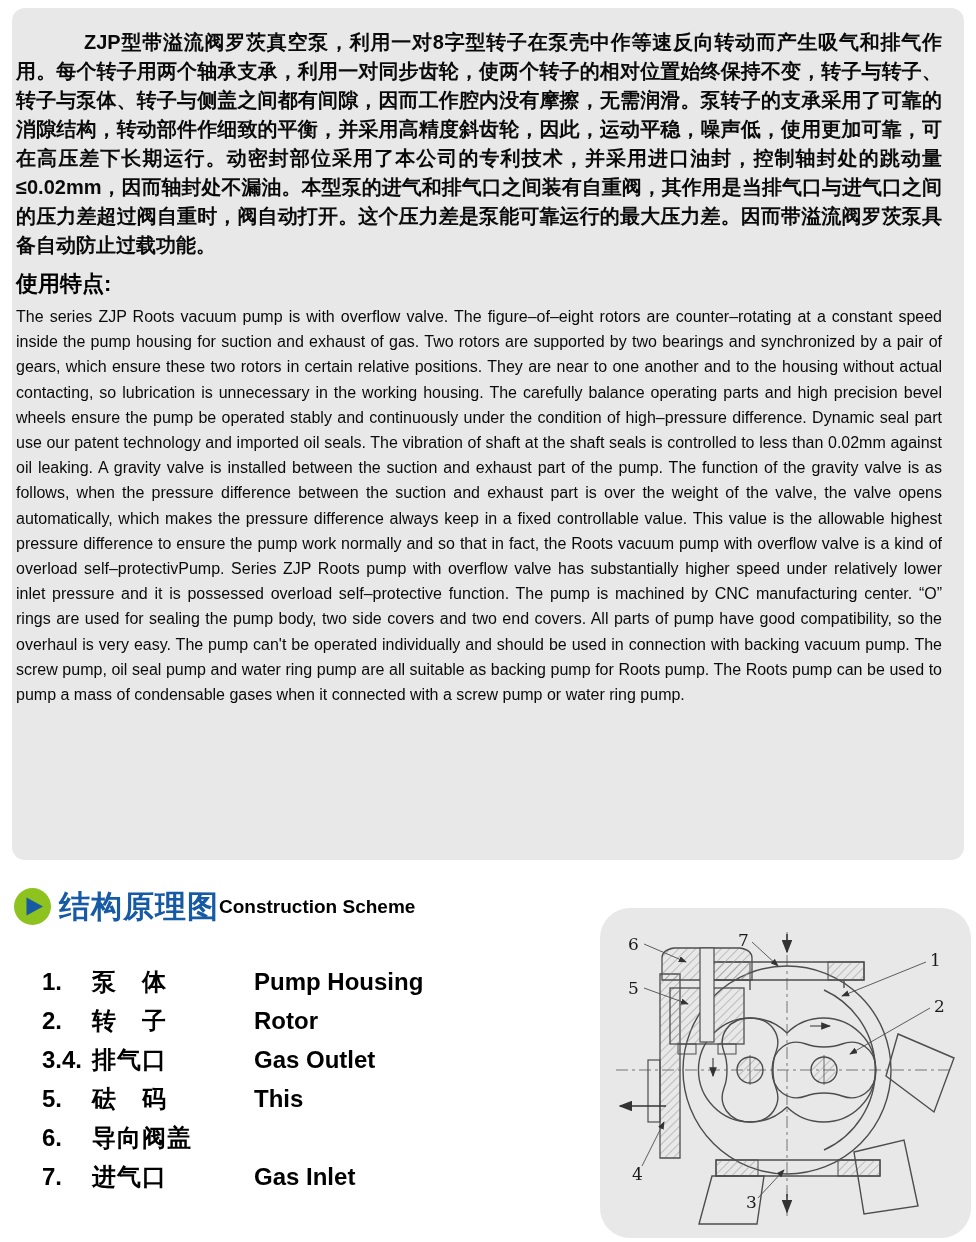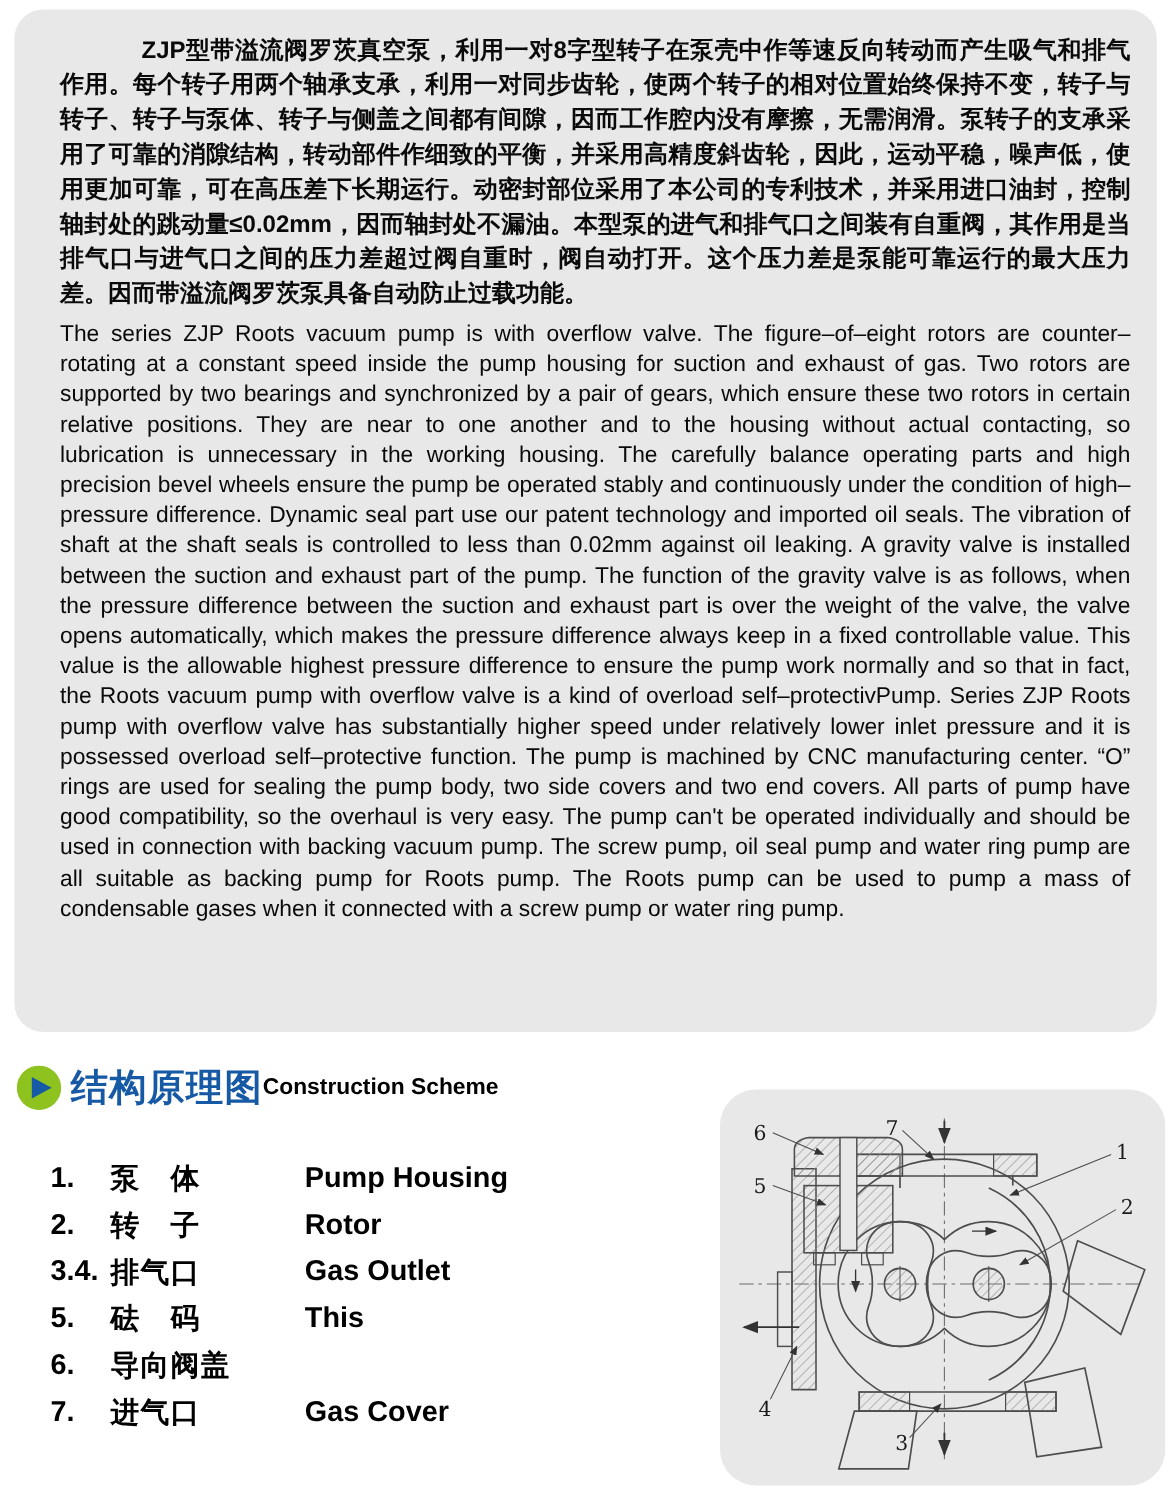--- a/index.html
+++ b/index.html
@@ -4,35 +4,35 @@
 <style>
   * { margin:0; padding:0; box-sizing:border-box; }
   html,body { background:#ffffff; }
   body {
     width:976px; height:1242px; position:relative;
     font-family:"Liberation Sans","DejaVu Sans",sans-serif;
     color:#111;
   }
   .intro-box {
     position:absolute; left:12px; top:8px; width:952px; height:852px;
-    background:#e8e8e8; border-radius:24px;
-    padding:20px 22px 18px 38px; overflow:hidden;
+    background:#e8e8e8; border-radius:13px;
+    padding:20px 22px 18px 4px; overflow:hidden;
   }
   .zh-para {
     font-size:20px; font-weight:700; line-height:29px;
     text-align:justify; color:#0a0a0a;
   }
   .zh-para.indent1 { text-indent:3.4em; }
   .zh-para.indent2 { text-indent:2em; }
   .features-heading {
     font-size:22px; font-weight:700; color:#000;
     margin:10px 0 6px 0; line-height:28px;
   }
   .en-para {
-    font-size:19px; font-weight:400; line-height:25.2px;
+    font-size:16px; font-weight:400; line-height:25.2px;
     text-align:justify; color:#0a0a0a; margin-top:6px;
     font-family:"Liberation Sans","DejaVu Sans",sans-serif;
   }
   .section-header {
     position:absolute; left:14px; top:888px; height:42px;
     display:flex; align-items:flex-start;
   }
   .section-bullet { width:37px; height:37px; display:block; }
   .section-title-zh {
     font-size:31px; font-weight:700; color:#1659a4;
@@ -59,20 +59,21 @@
   }
   .diagram-box svg { display:block; width:100%; height:100%; }
 </style>
 </head>
 <body>
 
 <div class="page">
 
   <section class="intro-box">
     <p class="zh-para indent1">ZJP型带溢流阀罗茨真空泵，利用一对8字型转子在泵壳中作等速反向转动而产生吸气和排气作用。每个转子用两个轴承支承，利用一对同步齿轮，使两个转子的相对位置始终保持不变，转子与转子、转子与泵体、转子与侧盖之间都有间隙，因而工作腔内没有摩擦，无需润滑。泵转子的支承采用了可靠的消隙结构，转动部件作细致的平衡，并采用高精度斜齿轮，因此，运动平稳，噪声低，使用更加可靠，可在高压差下长期运行。动密封部位采用了本公司的专利技术，并采用进口油封，控制轴封处的跳动量≤0.02mm，因而轴封处不漏油。本型泵的进气和排气口之间装有自重阀，其作用是当排气口与进气口之间的压力差超过阀自重时，阀自动打开。这个压力差是泵能可靠运行的最大压力差。因而带溢流阀罗茨泵具备自动防止过载功能。</p>
+    <h3 class="features-heading">使用特点:</h3>
     <p class="en-para">The series ZJP Roots vacuum pump is with overflow valve. The figure–of–eight rotors are counter–rotating at a constant speed inside the pump housing for suction and exhaust of gas. Two rotors are supported by two bearings and synchronized by a pair of gears, which ensure these two rotors in certain relative positions. They are near to one another and to the housing without actual contacting, so lubrication is unnecessary in the working housing. The carefully balance operating parts and high precision bevel wheels ensure the pump be operated stably and continuously under the condition of high–pressure difference. Dynamic seal part use our patent technology and imported oil seals. The vibration of shaft at the shaft seals is controlled to less than 0.02mm against oil leaking. A gravity valve is installed between the suction and exhaust part of the pump. The function of the gravity valve is as follows, when the pressure difference between the suction and exhaust part is over the weight of the valve, the valve opens automatically, which makes the pressure difference always keep in a fixed controllable value. This value is the allowable highest pressure difference to ensure the pump work normally and so that in fact, the Roots vacuum pump with overflow valve is a kind of overload self–protectivPump. Series ZJP Roots pump with overflow valve has substantially higher speed under relatively lower inlet pressure and it is possessed overload self–protective function. The pump is machined by CNC manufacturing center. “O” rings are used for sealing the pump body, two side covers and two end covers. All parts of pump have good compatibility, so the overhaul is very easy. The pump can't be operated individually and should be used in connection with backing vacuum pump. The screw pump, oil seal pump and water ring pump are all suitable as backing pump for Roots pump. The Roots pump can be used to pump a mass of condensable gases when it connected with a screw pump or water ring pump.</p>
   </section>
 
   <div class="section-header">
     <svg class="section-bullet" viewBox="0 0 37 37" aria-hidden="true">
       <circle cx="18.5" cy="18.5" r="18.5" fill="#8dc21f"></circle>
       <path d="M12.5 9.5 L29 18.5 L12.5 27.5 Z" fill="#1659a4"></path>
     </svg>
     <span class="section-title-zh">结构原理图</span>
     <span class="section-title-en">Construction Scheme</span>
@@ -99,21 +100,21 @@
       <span class="part-zh">砝　码</span>
       <span class="part-en">This</span>
     </div>
     <div class="part-row">
       <span class="part-num">6.</span>
       <span class="part-zh">导向阀盖</span>
     </div>
     <div class="part-row">
       <span class="part-num">7.</span>
       <span class="part-zh">进气口</span>
-      <span class="part-en">Gas Cover</span>
+      <span class="part-en">Gas Inlet</span>
     </div>
   </div>
 
   <div class="diagram-box">
     <svg viewBox="0 0 371 330">
       <defs>
         <pattern id="hatch" patternUnits="userSpaceOnUse" width="6" height="6" patternTransform="rotate(45)">
           <line x1="0" y1="0" x2="0" y2="6" stroke="#8f8f8f" stroke-width="1"></line>
         </pattern>
         <marker id="arr" markerWidth="9" markerHeight="7" refX="8" refY="3.5" orient="auto">

